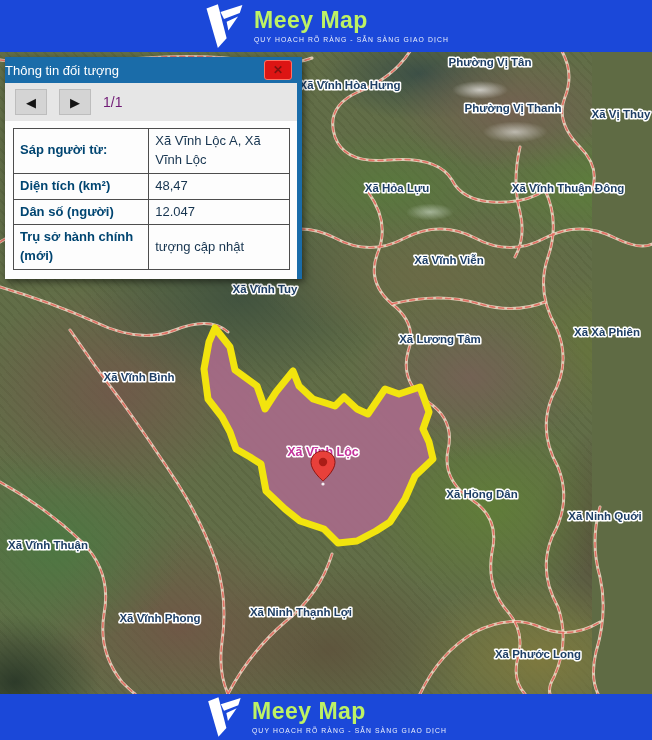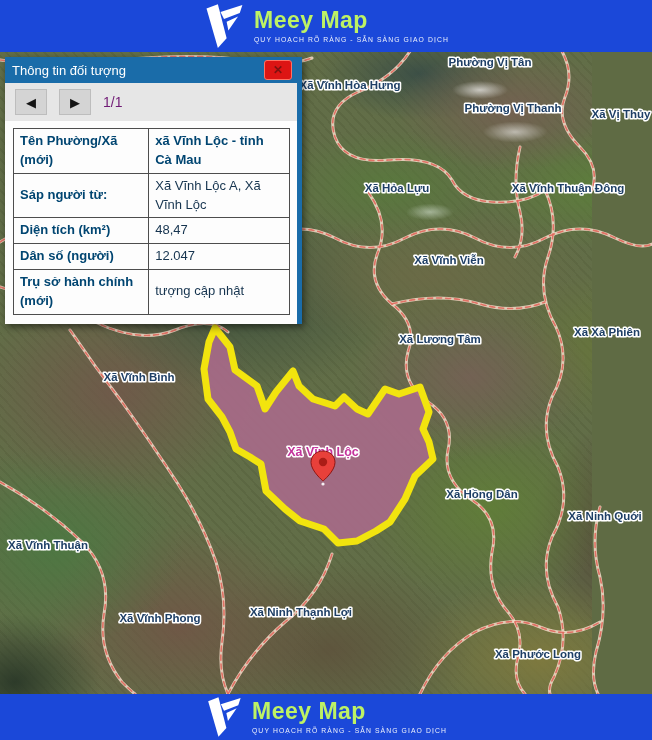--- a/index.html
+++ b/index.html
@@ -45,21 +45,21 @@
   #mapsvg { position:absolute; inset:0; }
   .bnd-u { fill:none; stroke:#f6dcc9; stroke-width:3; stroke-linecap:round; opacity:.85; }
   .bnd-o { fill:none; stroke:#e0685c; stroke-width:1.6; stroke-linecap:round; stroke-dasharray:5 4; opacity:.9; }
   #selregion { fill:rgba(169,106,137,.9); stroke:#f2e40e; stroke-width:7; stroke-linejoin:round; }
   .map-label { font:700 11.5px "Liberation Sans", sans-serif; fill:#1e3f66; stroke:#ffffff; stroke-width:3px; paint-order:stroke; stroke-linejoin:round; text-anchor:middle; }
   .map-label.sel { fill:#c4339c; font-size:12.5px; }
 
   
   #panel { position:absolute; top:57px; left:5px; width:297px; background:#fdfdfd; z-index:10; box-shadow:2px 3px 7px rgba(0,0,0,.5); }
   #panel-scroll { position:absolute; top:0; right:0; width:5px; height:100%; background:#1a6ca9; }
-  .panel-header { background:#1a6ca9; height:26px; display:flex; align-items:center; padding:0 10px 0 7px; }
+  .panel-header { background:#1a6ca9; height:26px; display:flex; align-items:center; padding:0 10px 0 0; }
   .panel-title { color:#fff; font-size:13px; }
   .close-btn { margin-left:auto; width:28px; height:20px; background:#dd1514; border:1px solid #ff7264; border-radius:3px; color:#7e1210; font-weight:bold; font-size:12px; line-height:18px; text-align:center; cursor:pointer; padding:0; }
   .panel-nav { background:#e6e6e6; padding:6px 10px; display:flex; align-items:center; gap:12px; }
   .nav-btn { width:32px; height:26px; background:#d4d4d4; border:1px solid #bdbdbd; color:#141414; font-size:13px; display:flex; align-items:center; justify-content:center; cursor:pointer; }
   .page-num { color:#701a75; font-size:14px; }
   .panel-body { padding:7px 12px 9px 8px; background:#fdfdfd; }
   table { border-collapse:collapse; width:100%; border:1px solid #4d4d4d; }
   td { border:1px solid #4d4d4d; font-size:13px; padding:3px 6px; vertical-align:middle; line-height:1.45; }
   td.lbl { font-weight:bold; color:#004571; width:49%; }
   td.val { color:#16344f; }
@@ -165,24 +165,20 @@
         </button>
       <button class="nav-btn">
           <span>▶</span>
         </button>
       <span class="page-num">1/1</span>
     </div>
     <div class="panel-body">
       <table>
           <tbody id="attr-tbody">
             <tr>
-              <td class="lbl">Tên Phường/Xã (mới)</td>
-              <td class="val bold">xã Vĩnh Lộc - tỉnh Cà Mau</td>
-            </tr>
-            <tr>
               <td class="lbl">Sáp người từ:</td>
               <td class="val">Xã Vĩnh Lộc A, Xã Vĩnh Lộc</td>
             </tr>
             <tr>
               <td class="lbl">Diện tích (km²)</td>
               <td class="val">48,47</td>
             </tr>
             <tr>
               <td class="lbl">Dân số (người)</td>
               <td class="val">12.047</td>

